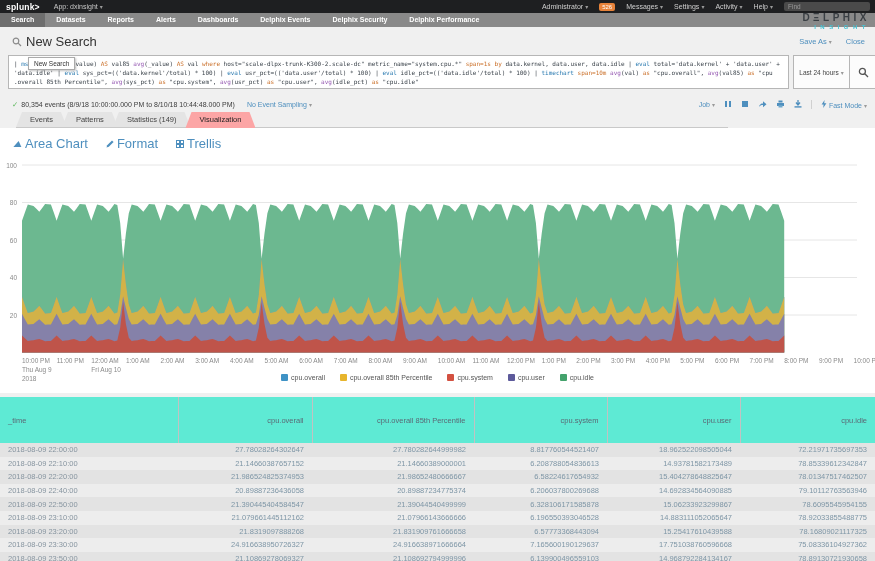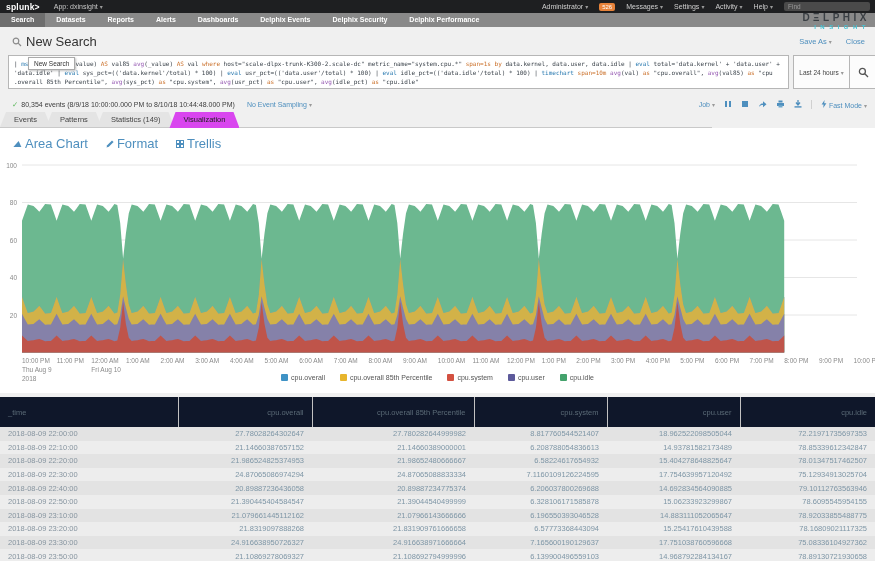--- a/index.html
+++ b/index.html
@@ -41,36 +41,36 @@
   
   .results-bar{position:absolute;left:0;top:97px;width:875px;height:14px;display:flex;align-items:center;}
   .check{color:#5cb85c;font-size:7.5px;margin-left:12px;margin-right:3px;}
   .events-text{font-size:7px;color:#3c3c3c;}
   .sampling{font-size:7px;color:#4e8fbe;margin-left:12px;}
   .rb-right{margin-left:auto;display:flex;align-items:center;gap:9px;margin-right:8px;}
   .rb-right .lbl{font-size:7px;color:#4e8fbe;white-space:nowrap;}
   .sep{width:1px;height:9px;background:#d0d0d0;}
   .icn{display:inline-flex;align-items:center;}
   
-  .tabs{position:absolute;left:0;top:112px;width:712px;height:15px;border-bottom:1px solid #c9c9c9;display:flex;align-items:flex-end;box-sizing:content-box;}
+  .tabs{position:absolute;left:16px;top:112px;width:712px;height:15px;border-bottom:1px solid #c9c9c9;display:flex;align-items:flex-end;box-sizing:content-box;}
   .tab{height:15px;line-height:15px;padding:0 14px;font-size:7.5px;color:#444;background:#e4e4e4;clip-path:polygon(6px 0,calc(100% - 6px) 0,100% 100%,0 100%);margin-right:-5px;position:relative;}
-  .tab.active{background:#d946ef;z-index:3;height:16px;line-height:16px;margin-bottom:-1px;color:#222;}
+  .tab.active{background:#fca5a5;z-index:3;height:16px;line-height:16px;margin-bottom:-1px;color:#222;}
   
   .viz-panel{position:absolute;left:0;top:128px;width:875px;height:265px;background:#fff;}
   .viz-controls{position:absolute;left:14px;top:136px;display:flex;gap:18px;z-index:4;}
   .vc-item{display:flex;align-items:center;gap:3px;font-size:13px;color:#4e8fbe;}
   .tri-icon{width:0;height:0;border-left:4px solid transparent;border-right:4px solid transparent;border-bottom:6px solid #4e8fbe;transform:skewX(-12deg);}
   .chart-wrap{position:absolute;left:0;top:150px;width:875px;height:240px;}
   .legend{position:absolute;left:0;top:374px;width:875px;display:flex;justify-content:center;gap:15px;z-index:4;}
   .leg-item{display:flex;align-items:center;gap:3px;font-size:7px;color:#555;}
   .leg-swatch{width:7px;height:7px;border-radius:1px;display:inline-block;}
   
   .stats{position:absolute;left:0;top:397px;width:875px;height:164px;overflow:hidden;}
   table{border-collapse:collapse;table-layout:fixed;width:875px;font-size:7.5px;}
-  th{background:#0f172a;color:#5a6a76;font-weight:normal;height:14px;border-right:1px solid #c2c2c2;padding:8px 8px;text-align:right;white-space:nowrap;overflow:hidden;margin-left:33px;}
+  th{background:#5eead4;color:#5a6a76;font-weight:normal;height:14px;border-right:1px solid #c2c2c2;padding:16px 8px;text-align:right;white-space:nowrap;overflow:hidden;margin-left:33px;}
   th:first-child{text-align:left;}
   th:last-child{border-right:none;}
   td{height:13.6px;padding:0 8px;text-align:right;color:#7e96a6;white-space:nowrap;overflow:hidden;}
   td:first-child{text-align:left;color:#8795a0;}
   tr:nth-child(odd) td{background:#e3e3e3;}
   tr:nth-child(even) td{background:#ededed;}
   .ax{font-size:6.5px;fill:#8a8a8a;font-family:"Liberation Sans",sans-serif;}
 </style>
 </head>
 <body>
@@ -315,28 +315,20 @@
         </tr>
         <tr>
           <td>2018-08-09 22:20:00</td>
           <td>21.986524825374953</td>
           <td>21.98652480666667</td>
           <td>6.58224617654932</td>
           <td>15.404278648825647</td>
           <td>78.01347517462507</td>
         </tr>
         <tr>
-          <td>2018-08-09 22:30:00</td>
-          <td>24.87065086974294</td>
-          <td>24.87065088833334</td>
-          <td>7.1160109126224595</td>
-          <td>17.754639957120492</td>
-          <td>75.12934913025704</td>
-        </tr>
-        <tr>
           <td>2018-08-09 22:40:00</td>
           <td>20.89887236436058</td>
           <td>20.89887234775374</td>
           <td>6.206037800269688</td>
           <td>14.692834564090885</td>
           <td>79.10112763563946</td>
         </tr>
         <tr>
           <td>2018-08-09 22:50:00</td>
           <td>21.390445404584547</td>

